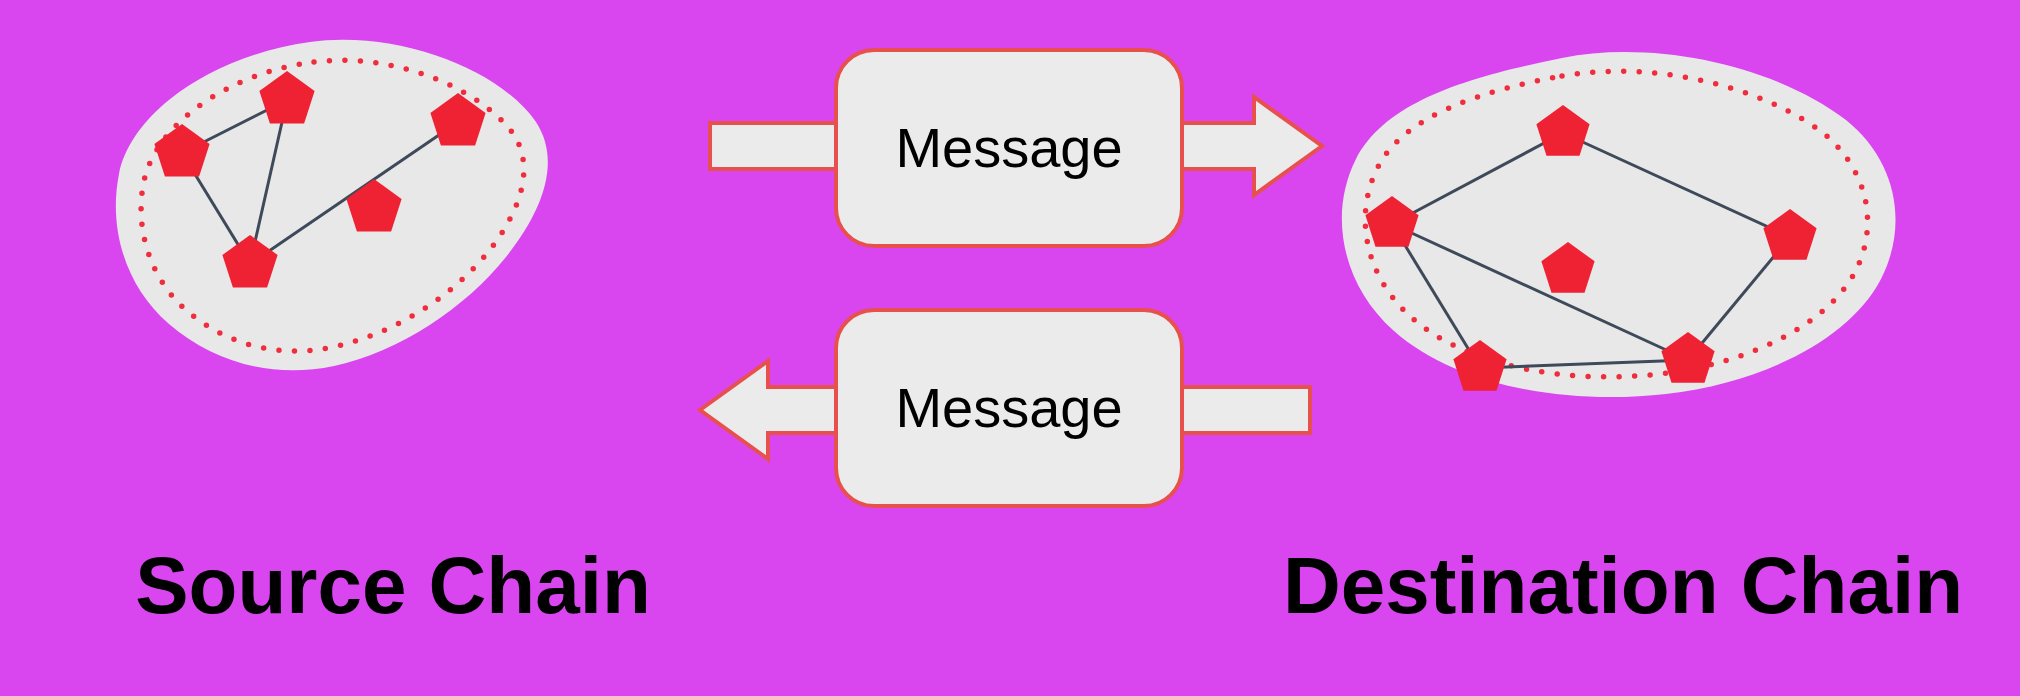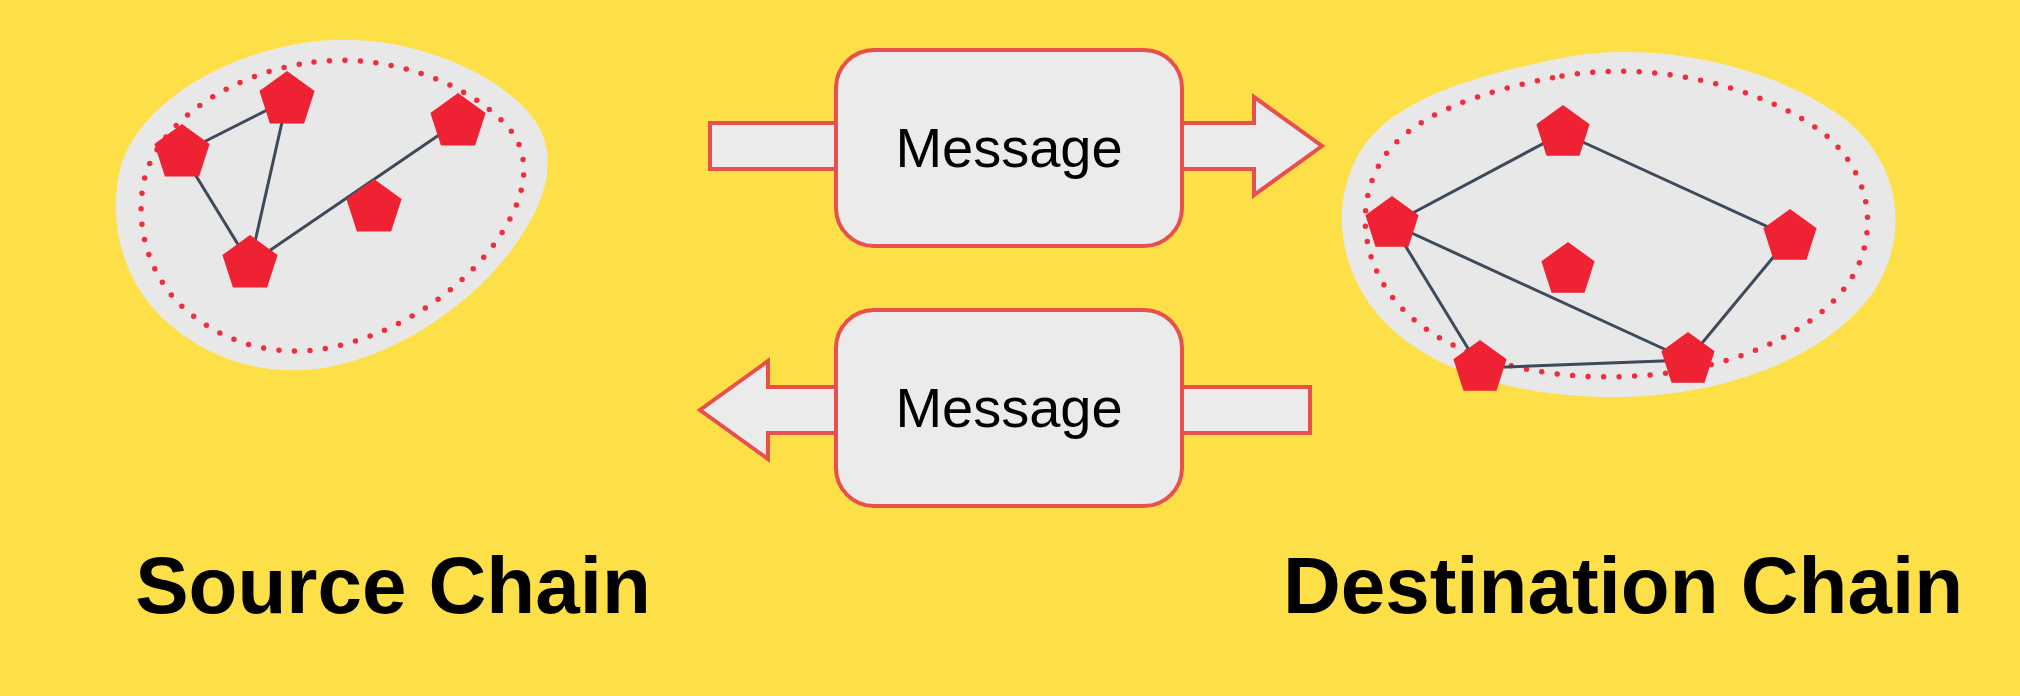--- a/index.html
+++ b/index.html
@@ -2,21 +2,21 @@
 <html><head>
 <meta charset="utf-8">
 <style>
   html, body { margin: 0; padding: 0; }
   body {
     width: 2020px; height: 696px;
     background: #ffffff;
     overflow: hidden;
     font-family: "Liberation Sans", sans-serif;
   }
-  .stage { position: relative; width: 2020px; height: 696px; background: #fde047; }
+  .stage { position: relative; width: 2020px; height: 696px; background: #d946ef; }
   svg { display: block; }
 
   .dotted   { fill: none; stroke-width: 5.5; stroke-dasharray: 0 15.5; stroke-linecap: round; }
   .edge     { stroke-width: 3; }
   .node     { stroke: none; }
   .arrow    { stroke-width: 4; stroke-linejoin: miter; }
   .msgbox   { stroke-width: 4; }
 
   .msg-text   { font-family: "Liberation Sans", sans-serif; font-size: 56px; font-weight: 400; text-anchor: middle; }
   .chain-label{ font-family: "Liberation Sans", sans-serif; font-size: 80px; font-weight: 700; text-anchor: middle; }

